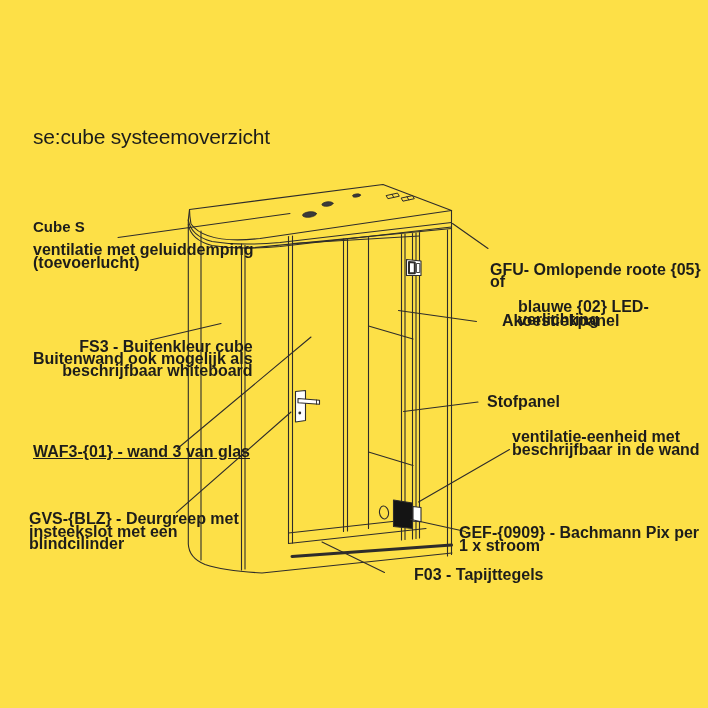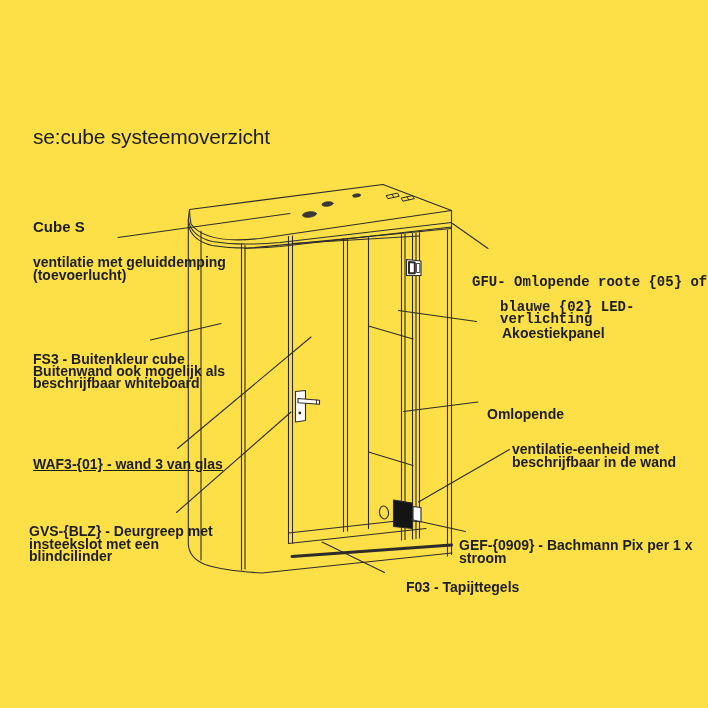--- a/index.html
+++ b/index.html
@@ -2,23 +2,23 @@
 <html><head>
 <meta charset="utf-8">
 <style>
   html,body{margin:0;padding:0;background:#ffffff;}
   #page{position:relative;width:708px;height:708px;background:#fde047;overflow:hidden;
         font-family:"Liberation Sans",sans-serif;color:#1d1d1b;}
   #drawing{position:absolute;left:0;top:0;width:708px;height:708px;}
   .title{position:absolute;left:33px;top:125px;font-size:21px;font-weight:400;
          letter-spacing:-0.2px;color:#1d1d1b;white-space:nowrap;}
   .subtitle{position:absolute;left:33px;top:171px;font-size:15px;font-weight:700;color:#1d1d1b;margin-top:47px;}
-  .lbl{position:absolute;font-size:14px;font-weight:700;line-height:12.6px;
-       color:#1d1d1b;white-space:pre-line;margin-top:12px;}
-  .lbl.tight{line-height:12.2px;}
+  .lbl{position:absolute;font-size:16px;font-weight:700;line-height:12.6px;
+       color:#1d1d1b;white-space:pre-line;}
+  .lbl.tight{line-height:12.2px;text-align:right;}
   .gfu-l2{margin-left:28px;}
   svg *{vector-effect:non-scaling-stroke;}
 </style>
 </head>
 <body>
 
 <div id="page">
 
   <svg id="drawing" viewBox="0 0 708 708" fill="none" stroke="#2e2c2b" stroke-width="1.1" stroke-linecap="round" stroke-linejoin="round">
 
@@ -127,24 +127,24 @@
   <div class="lbl" style="left:33px;top:244px;">ventilatie met geluiddemping
 (toevoerlucht)</div>
   <div class="lbl tight" style="left:33px;top:341px;">FS3 - Buitenkleur cube
 Buitenwand ook mogelijk als
 beschrijfbaar whiteboard</div>
   <div class="lbl" style="left:33px;top:446px;text-decoration:underline;">WAF3-{01} - wand 3 van glas</div>
   <div class="lbl" style="left:29px;top:513px;">GVS-{BLZ} - Deurgreep met
 insteekslot met een
 blindcilinder</div>
 
-  <div class="lbl" style="left:472px;top:251px;font-family:Liberation Mono, monospace;">
+  <div class="lbl" style="left:490px;top:251px;">
     <div>GFU- Omlopende roote {05} of</div>
     <div class="gfu-l2">blauwe {02} LED-verlichting</div>
   </div>
   <div class="lbl" style="left:502px;top:315px;">Akoestiekpanel</div>
-  <div class="lbl" style="left:487px;top:396px;">Omlopende</div>
+  <div class="lbl" style="left:487px;top:396px;">Stofpanel</div>
   <div class="lbl" style="left:512px;top:431px;">ventilatie-eenheid met
 beschrijfbaar in de wand</div>
   <div class="lbl" style="left:459px;top:527px;">GEF-{0909} - Bachmann Pix per 1 x stroom</div>
 
-  <div class="lbl" style="left:386px;top:569px;padding-left:20px;">F03 - Tapijttegels</div>
+  <div class="lbl" style="left:394px;top:569px;padding-left:20px;">F03 - Tapijttegels</div>
 </div>
 
 </body></html>

